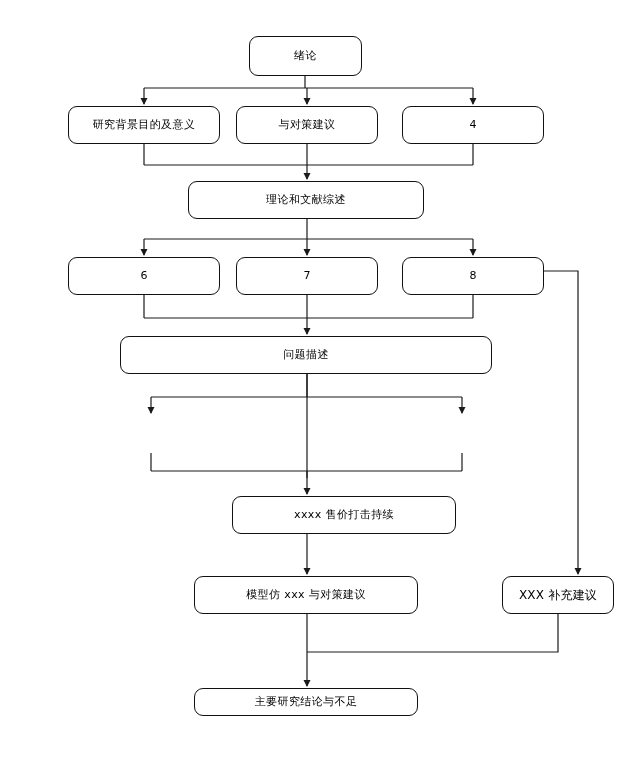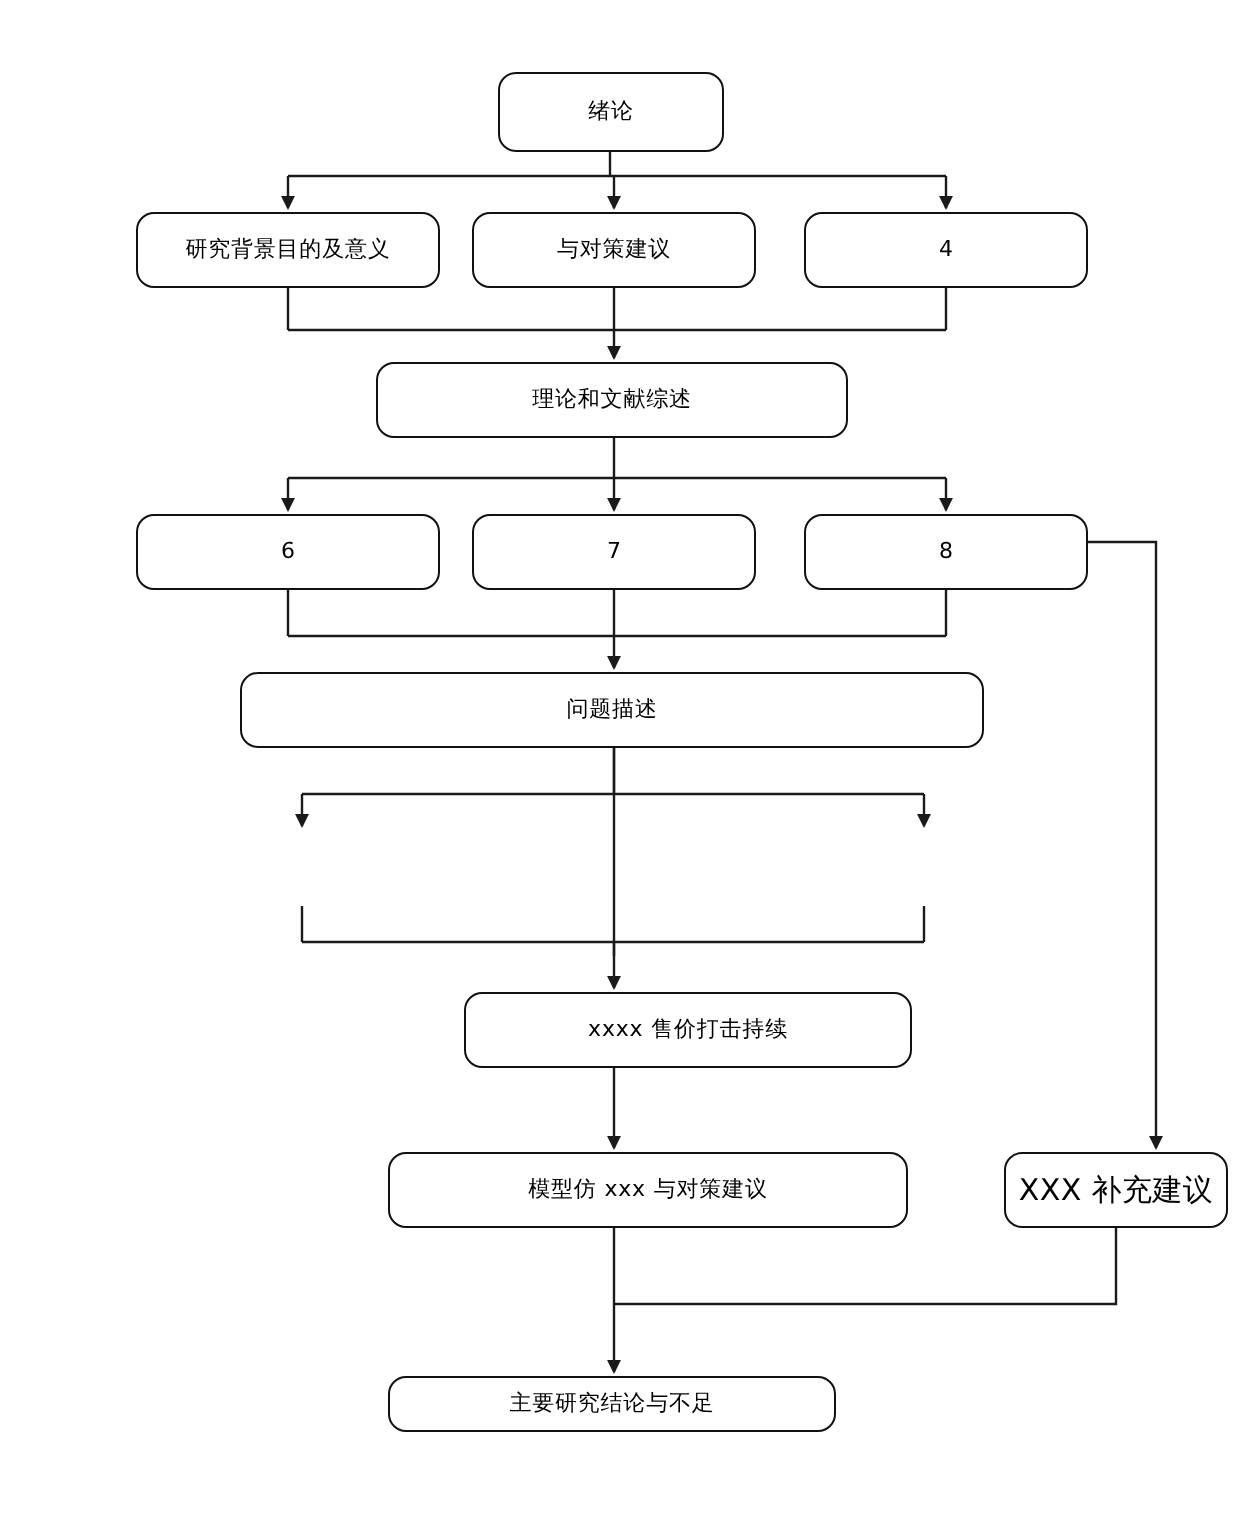--- a/index.html
+++ b/index.html
@@ -42,21 +42,21 @@
     color: #000000;
     letter-spacing: 0.4px;
     white-space: nowrap;
     padding: 0 6px;
   }
   .node-label.num {
     font-size: 11px;
     letter-spacing: 0;
   }
   .node-label.small {
-    font-size: 15px;
+    font-size: 12px;
     letter-spacing: 0.2px;
   }
 </style>
 </head>
 <body>
 
 <div id="canvas">
 
   <svg id="edges" viewBox="0 0 622 766" xmlns="http://www.w3.org/2000/svg">
     <defs>
@@ -131,21 +131,21 @@
   </div>
   <div class="node" style="left: 402px; top: 257px; width: 142px; height: 38px;">
     <span class="node-label num">8</span>
   </div>
   <div class="node" style="left: 120px; top: 336px; width: 372px; height: 38px;">
     <span class="node-label">问题描述</span>
   </div>
   <div class="node" style="left: 194px; top: 496px; width: 224px; height: 38px; margin-left: 38px;">
     <span class="node-label">xxxx 售价打击持续</span>
   </div>
-  <div class="node" style="left: 194px; top: 576px; width: 260px; height: 38px;">
+  <div class="node" style="left: 194px; top: 576px; width: 224px; height: 38px;">
     <span class="node-label">模型仿 xxx 与对策建议</span>
   </div>
   <div class="node" style="left: 502px; top: 576px; width: 112px; height: 38px;">
     <span class="node-label small">XXX 补充建议</span>
   </div>
   <div class="node" style="left: 194px; top: 688px; width: 224px; height: 28px;">
     <span class="node-label">主要研究结论与不足</span>
   </div>
 
 </div>

